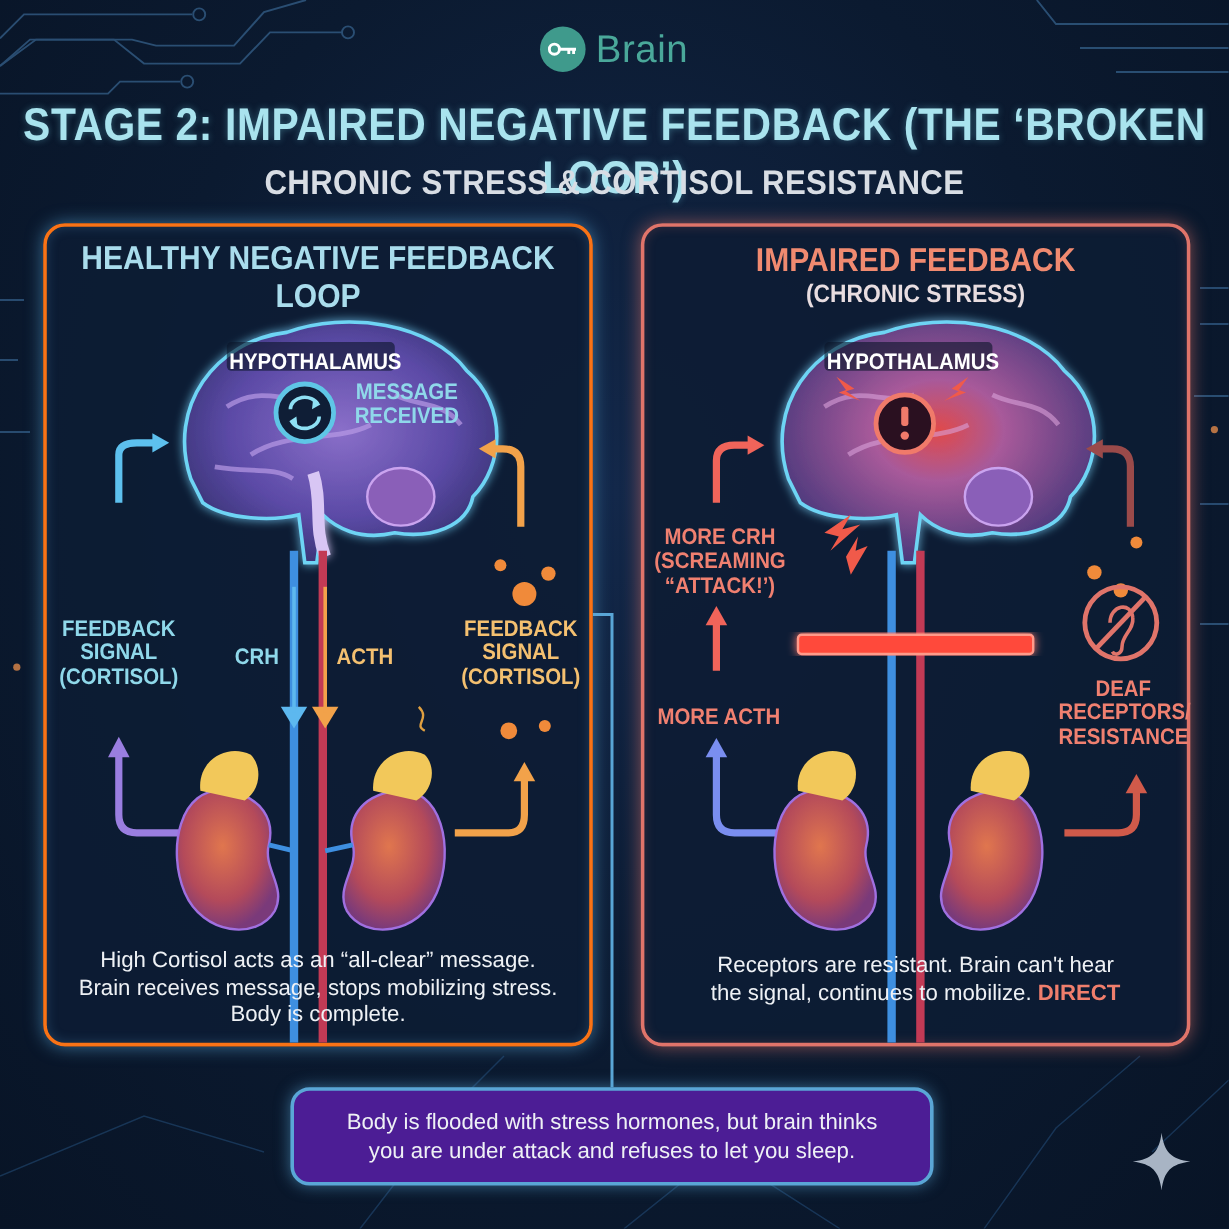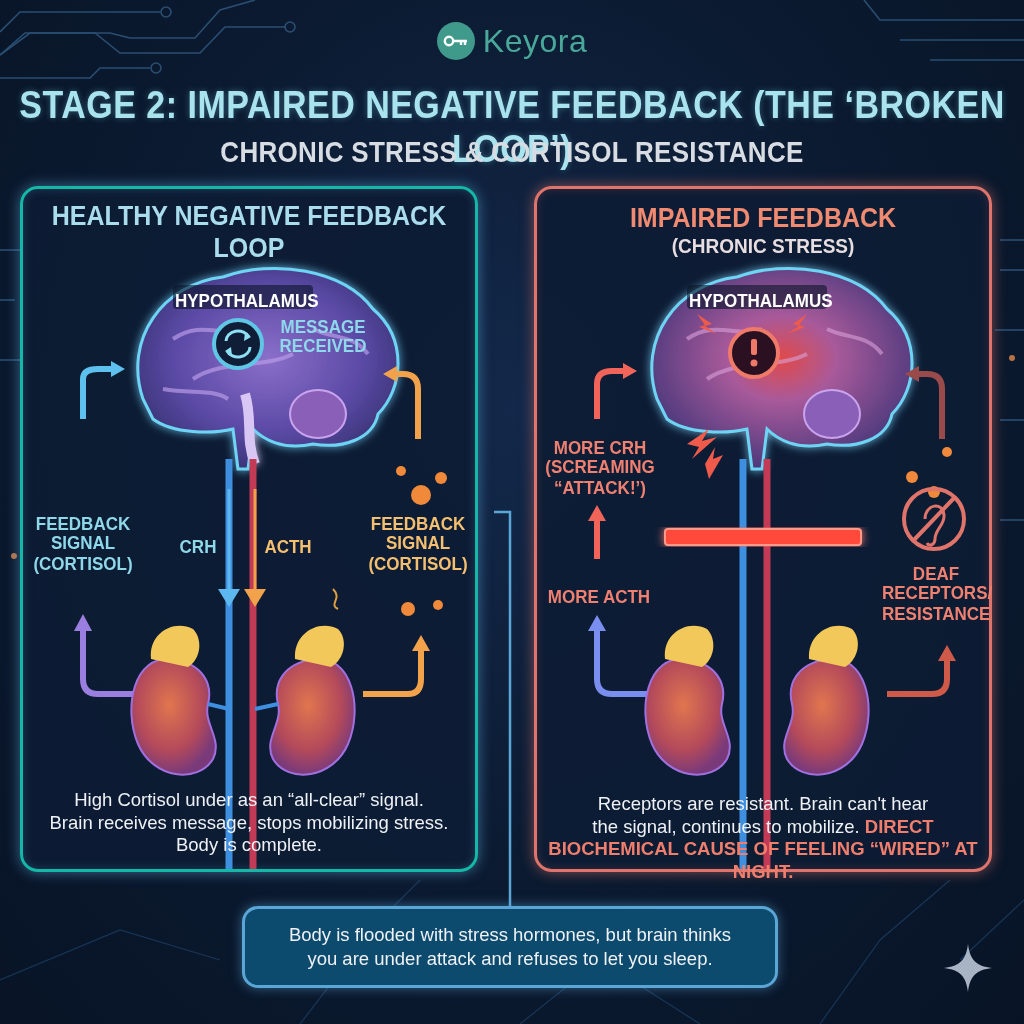--- a/index.html
+++ b/index.html
@@ -6,27 +6,27 @@
   body{width:1024px;height:1024px;overflow:hidden;background:#0b1a30;font-family:"Liberation Sans",sans-serif;position:relative;}
   .bg{position:absolute;inset:0;background:
      radial-gradient(ellipse at 50% 40%, #13284a 0%, #0b1a30 55%, #081426 100%);}
   .bg-svg{position:absolute;inset:0;}
   .logo{position:absolute;top:22px;left:0;width:1024px;display:flex;justify-content:center;align-items:center;gap:8px;}
   .logo-badge{width:38px;height:38px;border-radius:50%;background:#3f9a8c;display:flex;align-items:center;justify-content:center;}
   .logo-text{color:#4aa89a;font-size:32px;font-family:"Liberation Sans",sans-serif;letter-spacing:0.5px;}
   .title{position:absolute;top:88px;left:0;width:1024px;text-align:center;color:#a9e3ee;font-family:"Liberation Sans",sans-serif;font-weight:bold;font-size:34px;letter-spacing:0.5px;transform:scaleY(1.12);text-shadow:0 0 6px rgba(120,220,240,0.35);}
   .subtitle{position:absolute;top:137px;left:0;width:1024px;text-align:center;color:#d8dde4;font-weight:bold;font-size:26px;transform:scaleY(1.1);letter-spacing:0.3px;}
   .panel{position:absolute;top:186px;height:680px;border-radius:18px;background:rgba(13,28,52,0.92);}
-  .panel-left{left:20px;width:452px;border:3px solid #14b8a6;box-shadow:0 0 14px rgba(90,166,214,0.6), inset 0 0 10px rgba(90,166,214,0.25);text-decoration:underline;}
+  .panel-left{left:36px;width:452px;border:3px solid #f97316;box-shadow:0 0 14px rgba(90,166,214,0.6), inset 0 0 10px rgba(90,166,214,0.25);text-decoration:underline;}
   .panel-right{left:534px;width:452px;border:3px solid #e0746a;box-shadow:0 0 14px rgba(224,116,106,0.55), inset 0 0 10px rgba(224,116,106,0.2);}
   .panel-title{position:absolute;left:0;width:100%;text-align:center;font-weight:bold;transform:scaleY(1.1);}
   .lbl{position:absolute;font-weight:bold;text-align:center;line-height:1.08;transform:scaleY(1.1);}
   .desc{position:absolute;left:0;width:100%;text-align:center;color:#eef1f5;font-size:18.5px;line-height:1.22;}
   .desc .red{color:#f07e6c;font-weight:bold;}
-  .bottom-box{position:absolute;left:242px;top:906px;width:530px;height:76px;border:3px solid #5aa6d6;border-radius:16px;background:#0c4a6e;box-shadow:0 0 12px rgba(90,166,214,0.55);color:#eef1f5;font-size:18.5px;line-height:1.3;text-align:center;display:flex;align-items:center;justify-content:center;}
+  .bottom-box{position:absolute;left:242px;top:906px;width:530px;height:76px;border:3px solid #5aa6d6;border-radius:16px;background:#4c1d95;box-shadow:0 0 12px rgba(90,166,214,0.55);color:#eef1f5;font-size:18.5px;line-height:1.3;text-align:center;display:flex;align-items:center;justify-content:center;}
   .sparkle{position:absolute;left:944px;left:944px;top:944px;width:48px;height:48px;}
 </style>
 </head>
 <body>
 
 <div class="bg"></div>
 
 <svg class="bg-svg" width="1024" height="1024" viewBox="0 0 1024 1024">
   <g fill="none" stroke="#35608a" stroke-width="1.6" opacity="0.75">
     <path d="M0 32 L20 12 L160 12"></path>
@@ -61,21 +61,21 @@
   </g>
 </svg>
 
 <div class="logo">
   <div class="logo-badge">
     <svg width="26" height="14" viewBox="0 0 26 14">
         <circle cx="6" cy="7" r="4.2" fill="none" stroke="#fff" stroke-width="2.4"></circle>
         <path d="M10 7 H24 M18 7 V11 M22 7 V11" stroke="#fff" stroke-width="2.4" fill="none"></path>
       </svg>
   </div>
-  <span class="logo-text">Keyora</span>
+  <span class="logo-text">Brain</span>
 </div>
 
 <div class="title">STAGE 2: IMPAIRED NEGATIVE FEEDBACK (THE ‘BROKEN LOOP’)</div>
 <div class="subtitle">CHRONIC STRESS &amp; CORTISOL RESISTANCE</div>
 
 <svg class="bg-svg" width="1024" height="1024">
   <path d="M494 512 L510 512 L510 906" fill="none" stroke="#5aa6d6" stroke-width="2.5"></path>
 </svg>
 
 <div class="panel panel-left">
@@ -164,21 +164,21 @@
   </div>
   <div class="lbl" style="left:155px;top:350px;width:40px;color:#8fd8ea;font-size:17px;">CRH</div>
   <div class="lbl" style="left:240px;top:350px;width:50px;color:#f4c070;font-size:17px;">ACTH</div>
   <div class="lbl" style="left:345px;top:328px;width:100px;color:#f4c070;font-size:17px;">
     <div>FEEDBACK</div>
       <div>SIGNAL</div>
       <div>(CORTISOL)</div>
   </div>
 
   <div class="desc" style="top:600px;">
-    <div>High Cortisol under as an “all-clear” signal.</div>
+    <div>High Cortisol acts as an “all-clear” message.</div>
     <div>Brain receives message, stops mobilizing stress.</div>
     <div>Body is complete.</div>
   </div>
 </div>
 
 <div class="panel panel-right">
   <div class="panel-title" style="top:14px;color:#f08a70;font-size:25px;">IMPAIRED FEEDBACK</div>
   <div class="panel-title" style="top:46px;color:#e8dde0;font-size:19px;">(CHRONIC STRESS)</div>
 
   <svg style="position:absolute;left:0;top:0;" width="452" height="680">
@@ -264,21 +264,20 @@
   <div class="lbl" style="left:2px;top:400px;width:120px;color:#f08070;font-size:17px;">MORE ACTH</div>
   <div class="lbl" style="left:345px;top:378px;width:108px;color:#f08070;font-size:17px;">
     <div>DEAF</div>
       <div>RECEPTORS/</div>
       <div>RESISTANCE</div>
   </div>
 
   <div class="desc" style="top:604px;">
     <div>Receptors are resistant. Brain can't hear</div>
     <div><span>the signal, continues to mobilize. </span><span class="red">DIRECT</span></div>
-    <div class="red">BIOCHEMICAL CAUSE OF FEELING “WIRED” AT NIGHT.</div>
   </div>
 </div>
 
 <div class="bottom-box">
   <div>
     <div>Body is flooded with stress hormones, but brain thinks</div>
     <div>you are under attack and refuses to let you sleep.</div>
   </div>
 </div>
 

